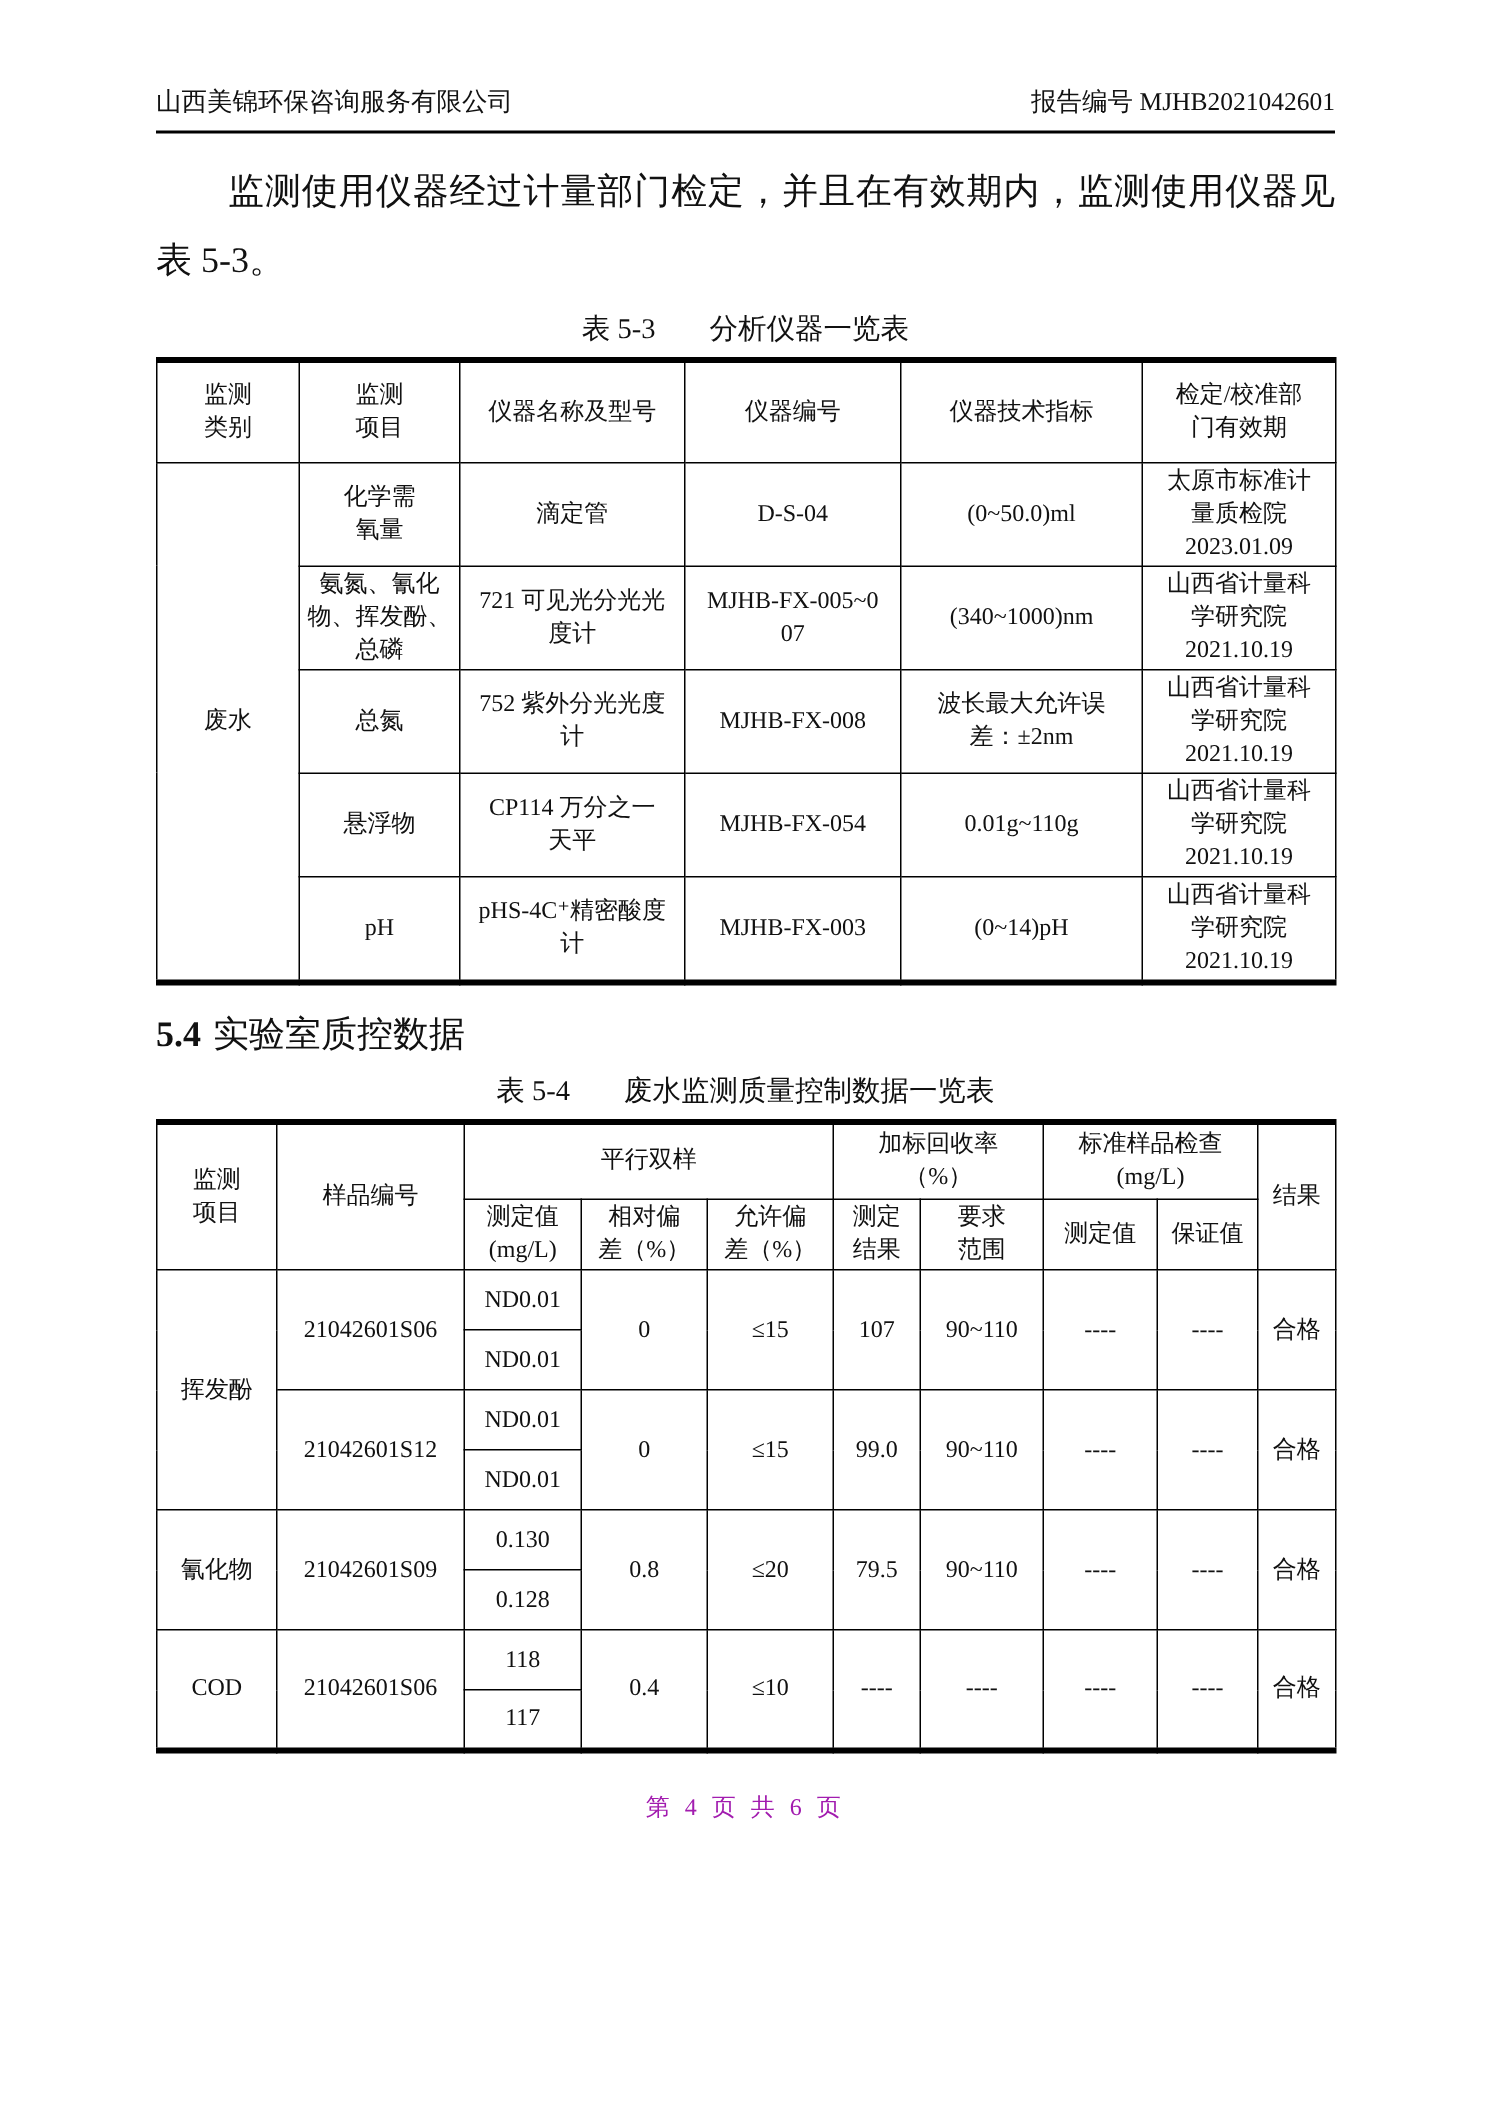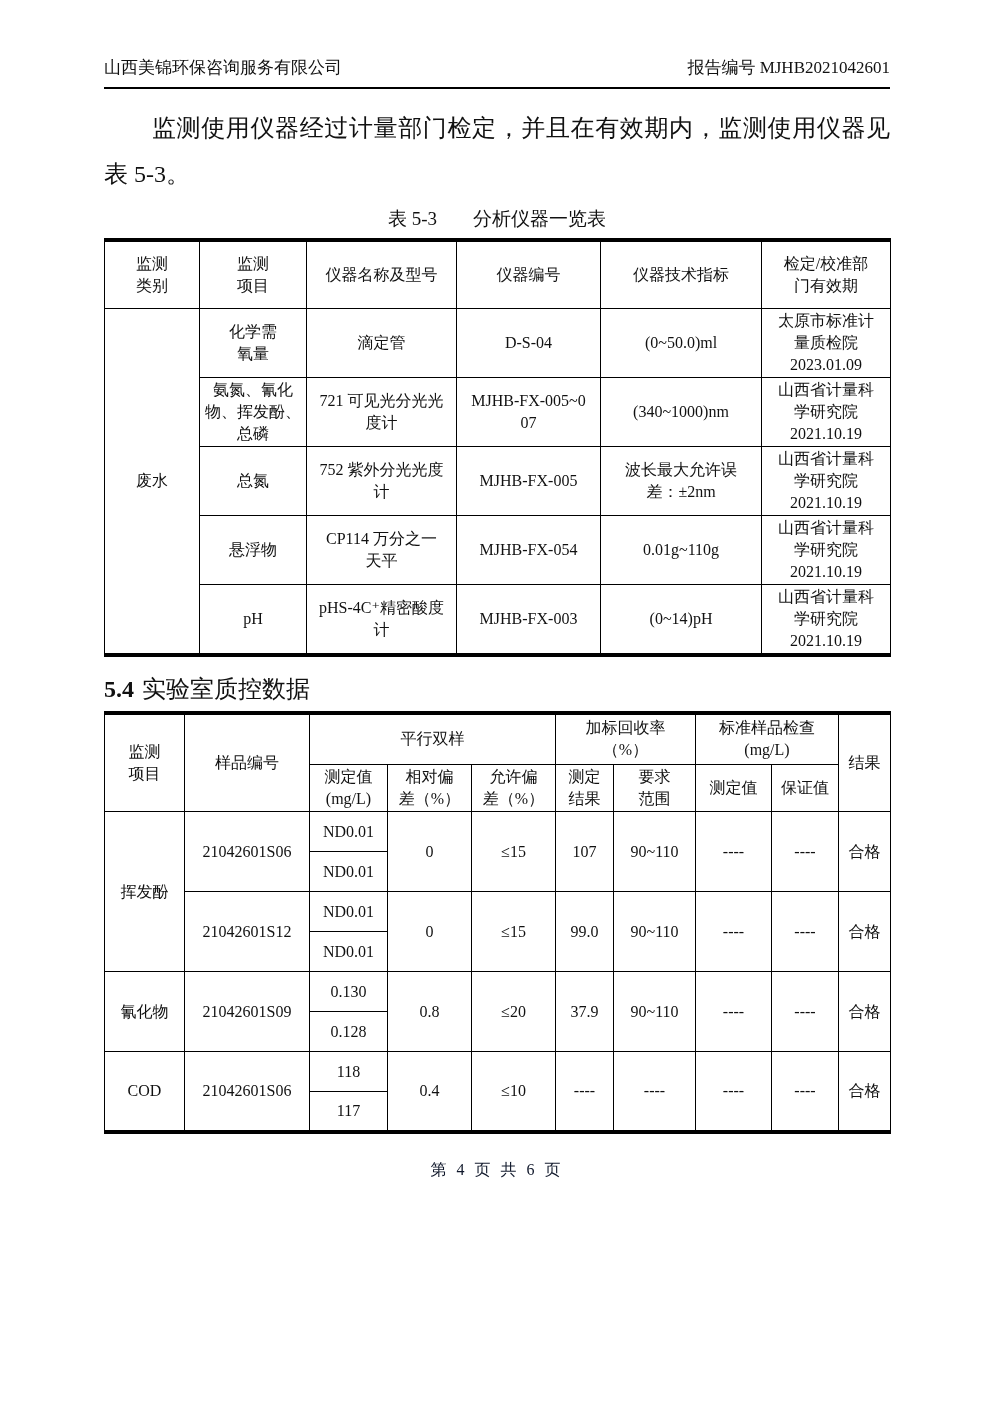--- a/index.html
+++ b/index.html
@@ -50,21 +50,21 @@
   }
   .t53 thead tr { height: 68px; }
   .t53 tbody tr { height: 66px; }
 
   .t54 .hrow1 { height: 52px; }
   .t54 .hrow2 { height: 44px; }
   .t54 tbody tr { height: 40px; }
 
   .doc-footer {
     margin-top: 26px; text-align: center;
-    font-size: 16px; letter-spacing: 3px; color: #0f172a;
+    font-size: 16px; letter-spacing: 3px; color: #a21caf;
   }
 </style>
 </head>
 <body>
 
 <div class="page">
   <div class="content">
 
     <div class="doc-header">
       <span>山西美锦环保咨询服务有限公司</span>
@@ -122,21 +122,21 @@
 07</td>
           <td>(340~1000)nm</td>
           <td>山西省计量科
 学研究院
 2021.10.19</td>
         </tr>
         <tr>
           <td>总氮</td>
           <td>752 紫外分光光度
 计</td>
-          <td>MJHB-FX-005</td>
+          <td>MJHB-FX-008</td>
           <td>波长最大允许误
 差：±2nm</td>
           <td>山西省计量科
 学研究院
 2021.10.19</td>
         </tr>
         <tr>
           <td>悬浮物</td>
           <td>CP114 万分之一
 天平</td>
@@ -157,20 +157,23 @@
 2021.10.19</td>
         </tr>
       </tbody>
     </table>
 
     <div class="sec-heading" style="margin-top:16px">
       <span class="num">5.4</span><span>实验室质控数据</span>
     </div>
 
 
+    <div class="tbl-caption">
+      <span class="cap-label">表 5-4</span><span>废水监测质量控制数据一览表</span>
+    </div>
 
     <table class="t54">
       <colgroup>
         <col style="width:80px">
           <col style="width:125px">
           <col style="width:78px">
         <col style="width:84px">
           <col style="width:84px">
           <col style="width:58px">
         <col style="width:82px">
@@ -237,21 +240,21 @@
         <tr>
           <td>ND0.01</td>
         </tr>
 
         <tr>
           <td rowspan="2">氰化物</td>
           <td rowspan="2">21042601S09</td>
           <td>0.130</td>
           <td rowspan="2">0.8</td>
           <td rowspan="2">≤20</td>
-          <td rowspan="2">37.9</td>
+          <td rowspan="2">79.5</td>
           <td rowspan="2">90~110</td>
           <td rowspan="2">----</td>
           <td rowspan="2">----</td>
           <td rowspan="2">合格</td>
         </tr>
         <tr>
           <td>0.128</td>
         </tr>
 
         <tr>

